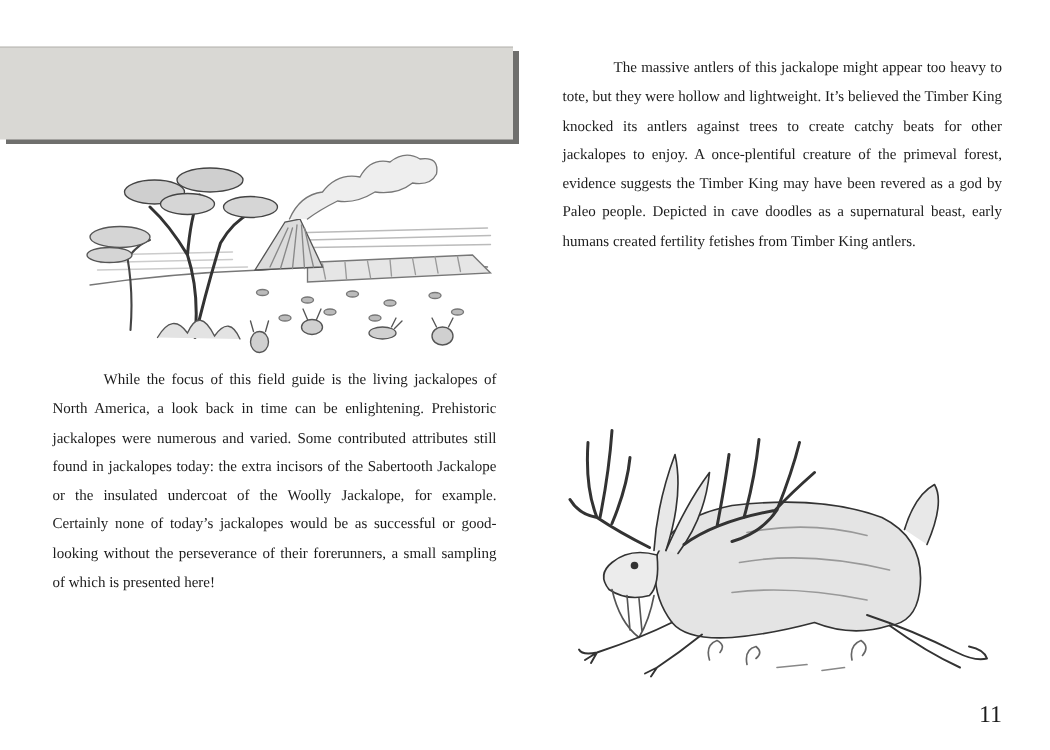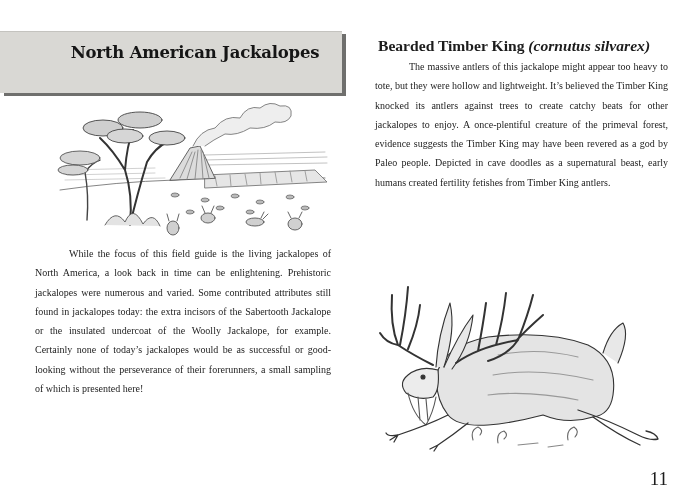--- a/index.html
+++ b/index.html
@@ -11,28 +11,27 @@
   .title-text { position:absolute; left:60px; top:10px; width:270px; text-align:center;
                 font-family:"DejaVu Serif", serif; font-weight:bold; font-size:16.5px; line-height:21px;
                 color:#151515; letter-spacing:-0.2px; }
   .col-left { position:absolute; left:35px; top:244px; width:296px; }
   .col-right { position:absolute; left:375px; top:36px; width:293px; }
   .body-text { font-size:10px; line-height:19.3px; text-align:justify; margin:0; }
   .indent { text-indent:34px; }
   .species-head { font-size:15.6px; line-height:20px; font-weight:bold; margin:0 0 1px 3px; white-space:nowrap; }
   .species-head em { font-style:italic; }
   .illus { position:absolute; }
-  .page-num { position:absolute; right:32px; top:468px; font-size:19px;margin-left:36px; }
+  .page-num { position:absolute; right:32px; top:468px; font-size:16px;margin-left:36px; }
 </style>
 </head>
 <body>
 
 <div class="title-box">
   <div class="title-text">
-    <div>North American Jackalopes</div>
   </div>
 </div>
 
 <svg class="illus" style="left:55px; top:100px;" width="285" height="140" viewBox="0 0 285 140">
   <g fill="none" stroke="#555" stroke-width="0.9" stroke-linecap="round">
 
     <path d="M5 90 Q60 82 120 80 L140 78 Q200 72 270 78" stroke="#777"></path>
     <path d="M150 75 L260 70 L272 82 L150 88 Z" fill="#e6e6e6" stroke="#777"></path>
     <path d="M160 76 L162 86 M175 75 L176 86 M190 74 L192 85 M205 73 L206 84 M220 72 L222 83 M235 71 L237 82 M250 71 L252 81" stroke="#999"></path>
 
@@ -79,24 +78,20 @@
         <path d="M236 118 L233 112 M244 118 L247 112"></path>
     </g>
   </g>
 </svg>
 
 <div class="col-left">
   <p class="body-text indent">While the focus of this field guide is the living jackalopes of North America, a look back in time can be enlightening. Prehistoric jackalopes were numerous and varied. Some contributed attributes still found in jackalopes today: the extra incisors of the Sabertooth Jackalope or the insulated undercoat of the Woolly Jackalope, for example. Certainly none of today’s jackalopes would be as successful or good-looking without the perseverance of their forerunners, a small sampling of which is presented here!</p>
 </div>
 
 <div class="col-right">
-  <p class="species-head">
-    <span>Bearded Timber King</span>
-    <em>(cornutus silvarex)</em>
-  </p>
   <p class="body-text indent">The massive antlers of this jackalope might appear too heavy to tote, but they were hollow and lightweight. It’s believed the Timber King knocked its antlers against trees to create catchy beats for other jackalopes to enjoy. A once-plentiful creature of the primeval forest, evidence suggests the Timber King may have been revered as a god by Paleo people. Depicted in cave doodles as a supernatural beast, early humans created fertility fetishes from Timber King antlers.</p>
 </div>
 
 <svg class="illus" style="left:378px; top:275px;" width="285" height="180" viewBox="0 0 285 180">
   <g fill="none" stroke="#333" stroke-width="1.1" stroke-linecap="round" stroke-linejoin="round">
 
     <path d="M60 95 Q70 70 110 62 Q170 55 210 70 Q240 85 235 120 Q232 140 215 142 Q190 150 165 140 Q135 148 110 150 Q80 152 70 140 Q55 120 60 95 Z" fill="#e4e4e4"></path>
     <path d="M120 80 Q160 72 200 82 M115 100 Q160 92 215 105 M110 120 Q150 115 200 125" stroke="#999"></path>
 
     <path d="M60 95 Q42 90 30 100 Q20 108 28 118 Q40 126 55 122 Q62 115 60 95" fill="#ececec"></path>

